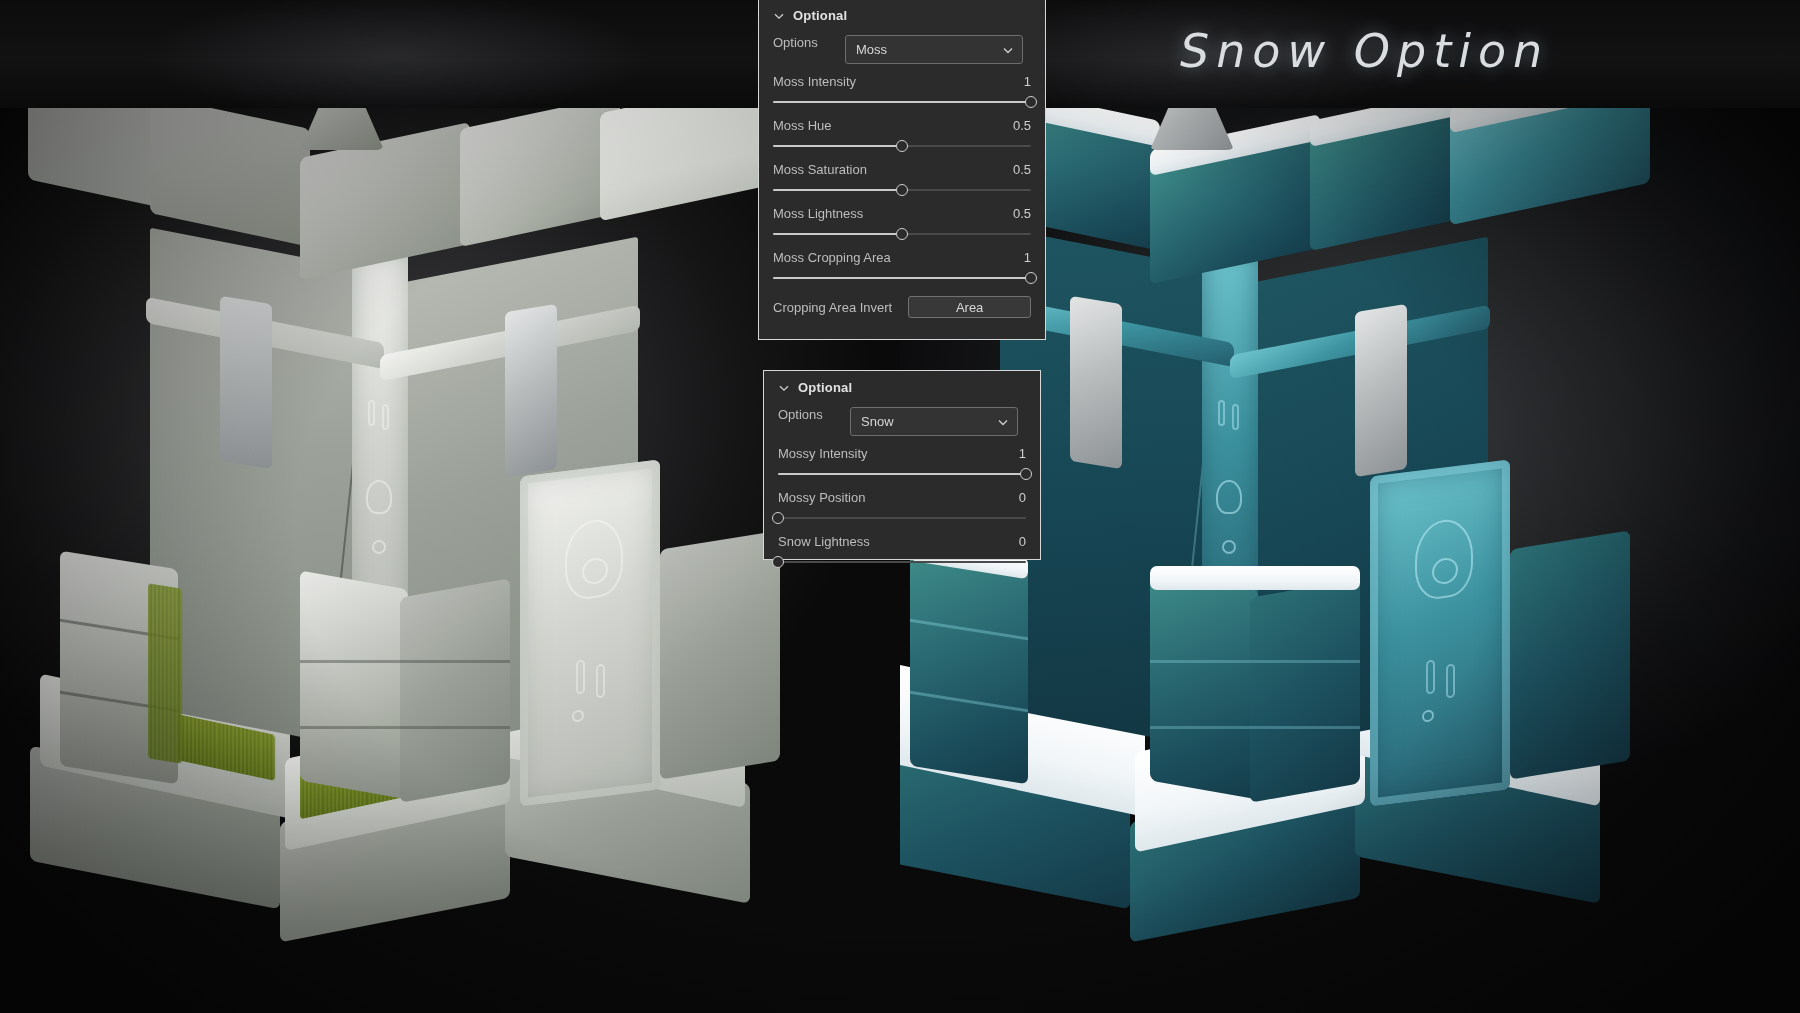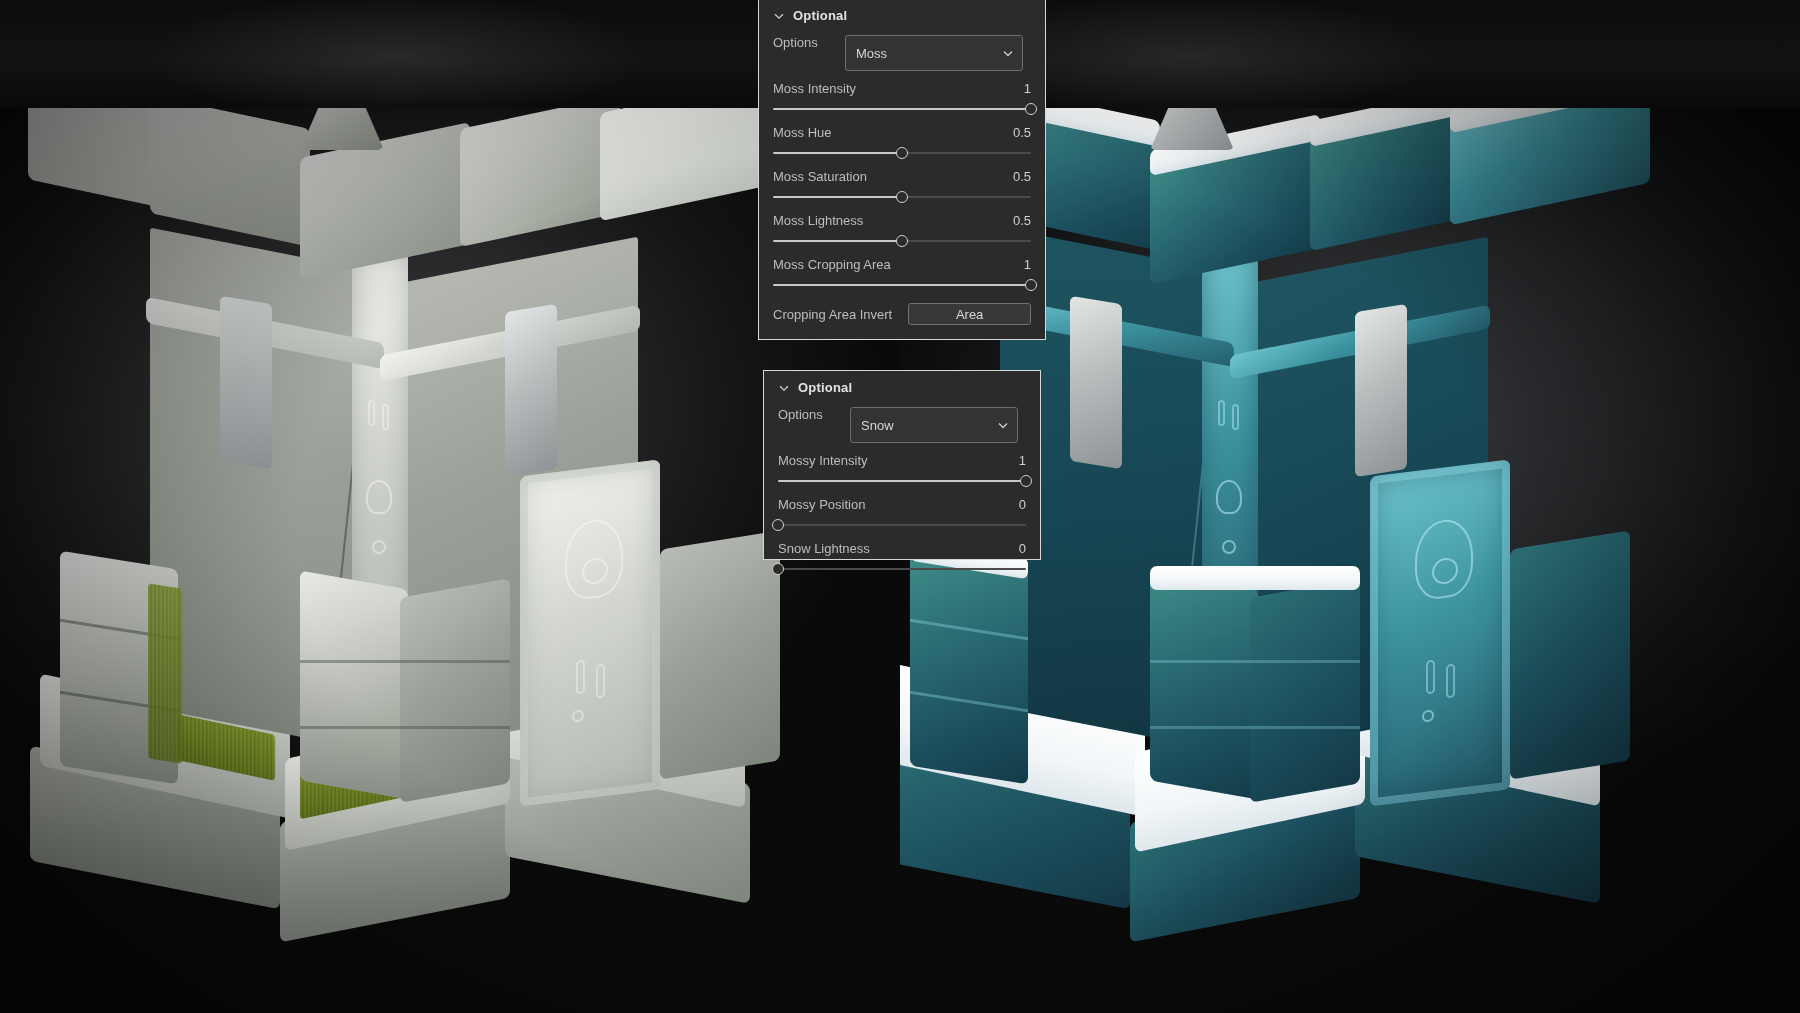--- a/index.html
+++ b/index.html
@@ -74,21 +74,21 @@
 
   .p-head { display:flex; align-items:center; gap:8px; padding:9px 14px 4px 14px; }
   .chev { width:12px; height:12px; flex:0 0 auto; }
   .chev svg { display:block; }
   .p-head-label { font-weight:bold; font-size:13px; color:#e2e2e2; letter-spacing:.2px; }
 
   .p-body { padding:2px 14px 10px 14px; }
 
   .row-sel { display:flex; align-items:flex-start; gap:14px; margin:6px 8px 10px 0; }
   .row-sel .lbl { color:#bdbdbd; font-size:13px; width:58px; flex:0 0 auto; }
-  .select { flex:1; height:36px; background:#333333; border:1px solid #6d6d6d;
+  .select { flex:1; height:29px; background:#333333; border:1px solid #6d6d6d;
      border-radius:3px; display:flex; align-items:center; justify-content:space-between;
      padding:0 8px 0 10px; color:#d6d6d6; font-size:13px; }
   .select .sv { line-height:1; }
   .select .dn { width:12px; height:12px; }
 
   .slider-row { margin-bottom:10px; }
   .slider-top { display:flex; justify-content:space-between; align-items:baseline;
      color:#bdbdbd; font-size:13px; margin-bottom:7px; }
   .slider-top .val { color:#cfcfcf; }
   .track { position:relative; height:12px; }
@@ -236,20 +236,21 @@
       <div style="position:absolute;left:546px;top:664px;width:9px;height:34px;border:2px solid rgba(190,240,250,.45);border-radius:5px;transform:skewY(-7deg);"></div>
       <div class="rune" style="left:522px; top:710px; width:12px; height:12px; transform:skewY(-7deg); border-color:rgba(190,240,250,.55);"></div>
 
       <div class="blk s-stone-d" style="left:610px; top:540px; width:120px; height:230px; transform:skewY(-9deg);"></div>
     </div>
   </div>
 
   <div class="vignette"></div>
 
   <div class="banner">
+    <div class="banner-title right">Snow Option</div>
   </div>
 
   <div class="panel p1">
     <div class="p-head">
       <span class="chev">
         <svg width="12" height="12" viewBox="0 0 12 12">
             <path d="M2 4.2 L6 8.2 L10 4.2" fill="none" stroke="#cfcfcf" stroke-width="1.3"></path>
           </svg>
       </span>
       <span class="p-head-label">Optional</span>

